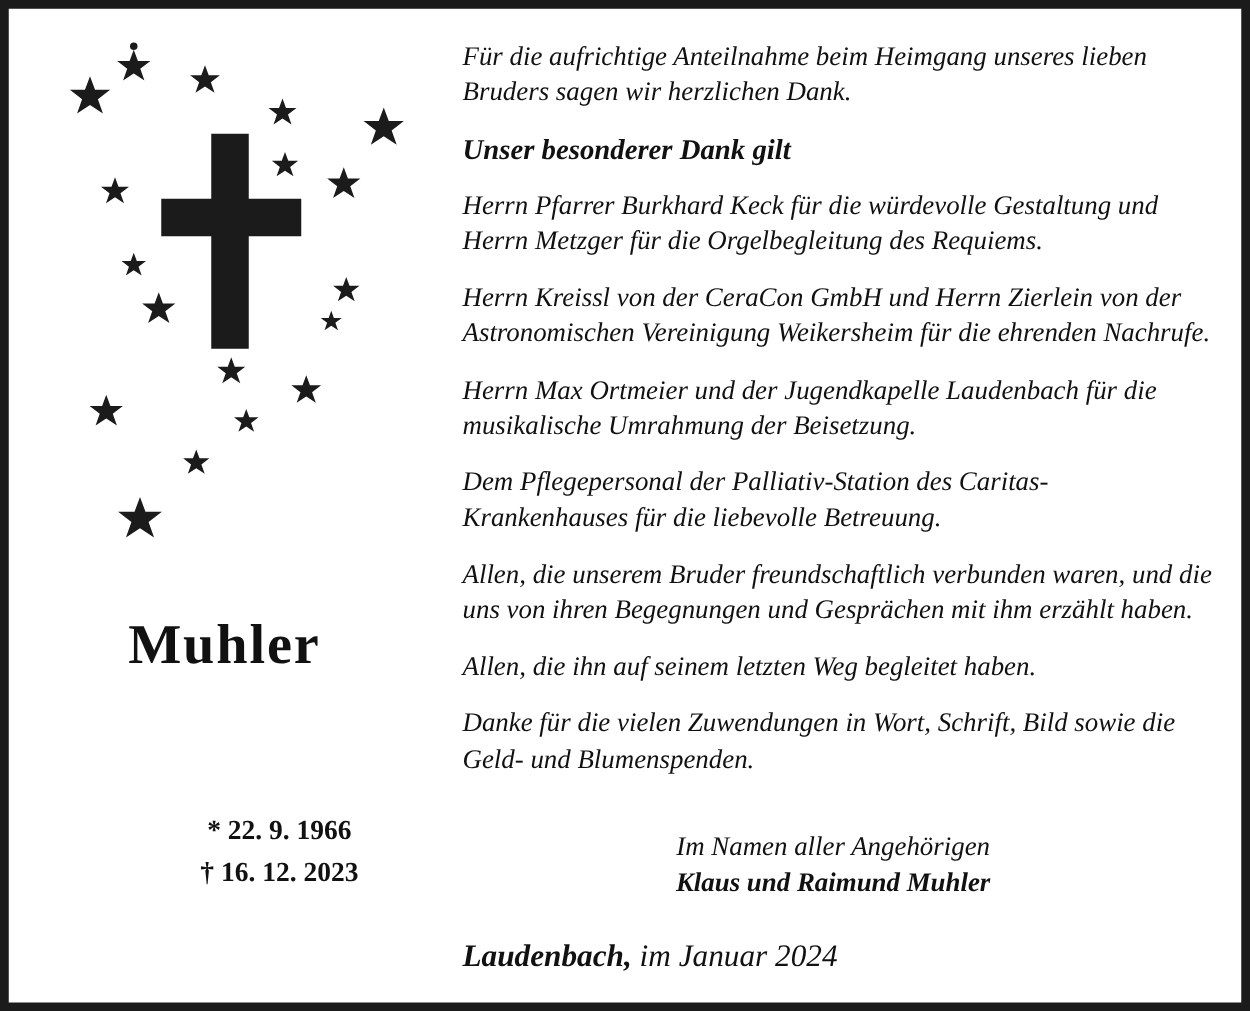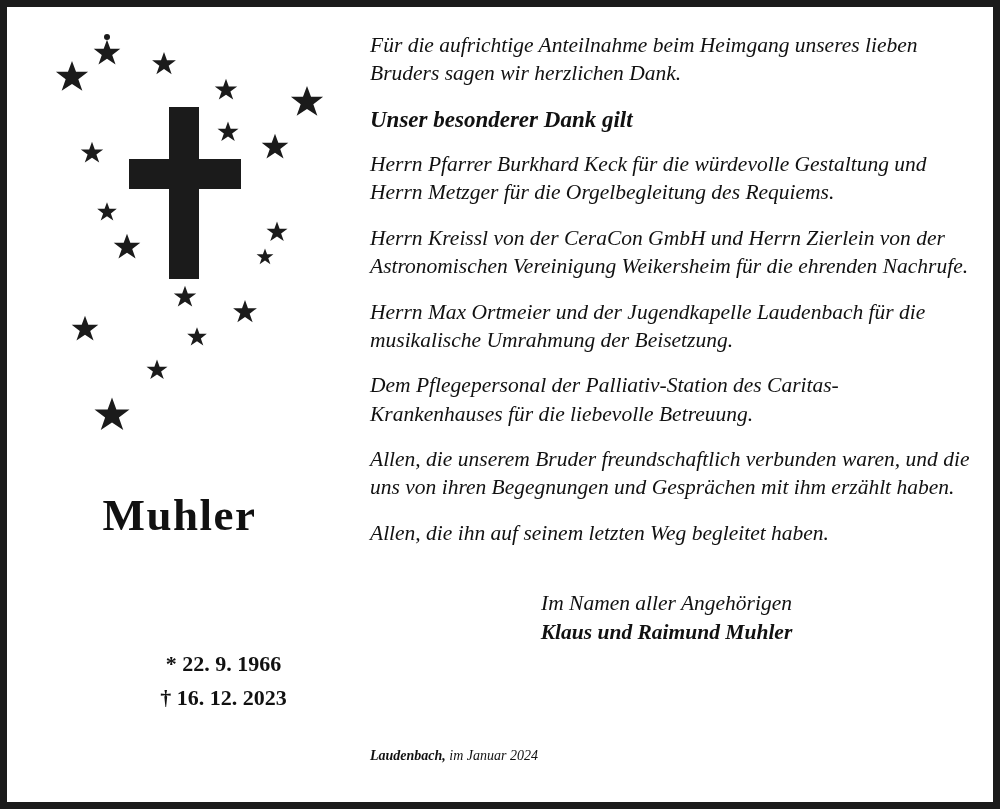--- a/index.html
+++ b/index.html
@@ -126,22 +126,22 @@
     line-height: 1.35;
   }
   .closing .line2 {
     font-size: 21.5px;
     font-weight: bold;
     line-height: 1.35;
   }
   .place {
     position: absolute;
     left: 18px;
-    bottom: 38px;
-    font-size: 14px;
+    bottom: 22px;
+    font-size: 25px;
   }
   .place b { font-weight: bold; }
 </style>
 </head>
 <body>
 
 <div class="page">
   <div class="inner">
 
     <div class="left">
@@ -223,20 +223,21 @@
 
     <div class="right">
       <p class="para">Für die aufrichtige Anteilnahme beim Heimgang unseres lieben Bruders sagen wir herzlichen Dank.</p>
       <p class="para heading">Unser besonderer Dank gilt</p>
       <p class="para">Herrn Pfarrer Burkhard Keck für die würdevolle Gestaltung und Herrn Metzger für die Orgelbegleitung des Requiems.</p>
       <p class="para">Herrn Kreissl von der CeraCon GmbH und Herrn Zierlein von der Astronomischen Vereinigung Weikersheim für die ehrenden Nachrufe.</p>
       <p class="para">Herrn Max Ortmeier und der Jugendkapelle Laudenbach für die musikalische Umrahmung der Beisetzung.</p>
       <p class="para">Dem Pflegepersonal der Palliativ-Station des Caritas-Krankenhauses für die liebevolle Betreuung.</p>
       <p class="para">Allen, die unserem Bruder freundschaftlich verbunden waren, und die uns von ihren Begegnungen und Gesprächen mit ihm erzählt haben.</p>
       <p class="para">Allen, die ihn auf seinem letzten Weg begleitet haben.</p>
+      <p class="para">Danke für die vielen Zuwendungen in Wort, Schrift, Bild sowie die Geld- und Blumenspenden.</p>
 
       <div class="closing">
         <div class="line1">Im Namen aller Angehörigen</div>
         <div class="line2">Klaus und Raimund Muhler</div>
       </div>
 
       <div class="place">
         <b>Laudenbach,</b><span> im Januar 2024</span>
       </div>
     </div>

